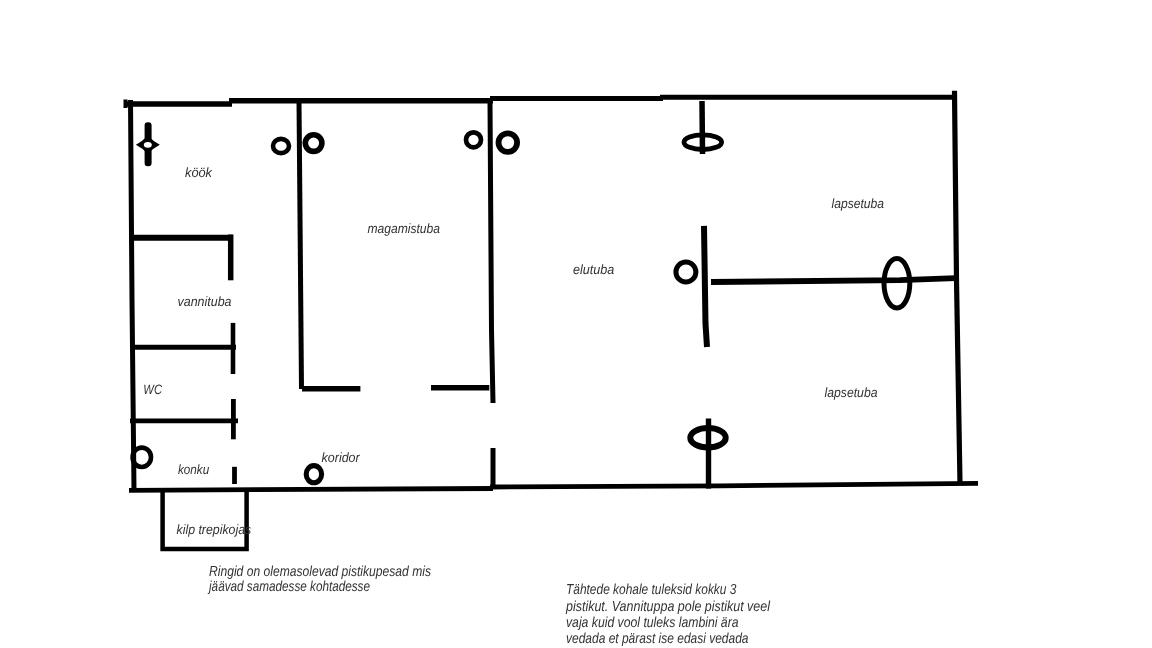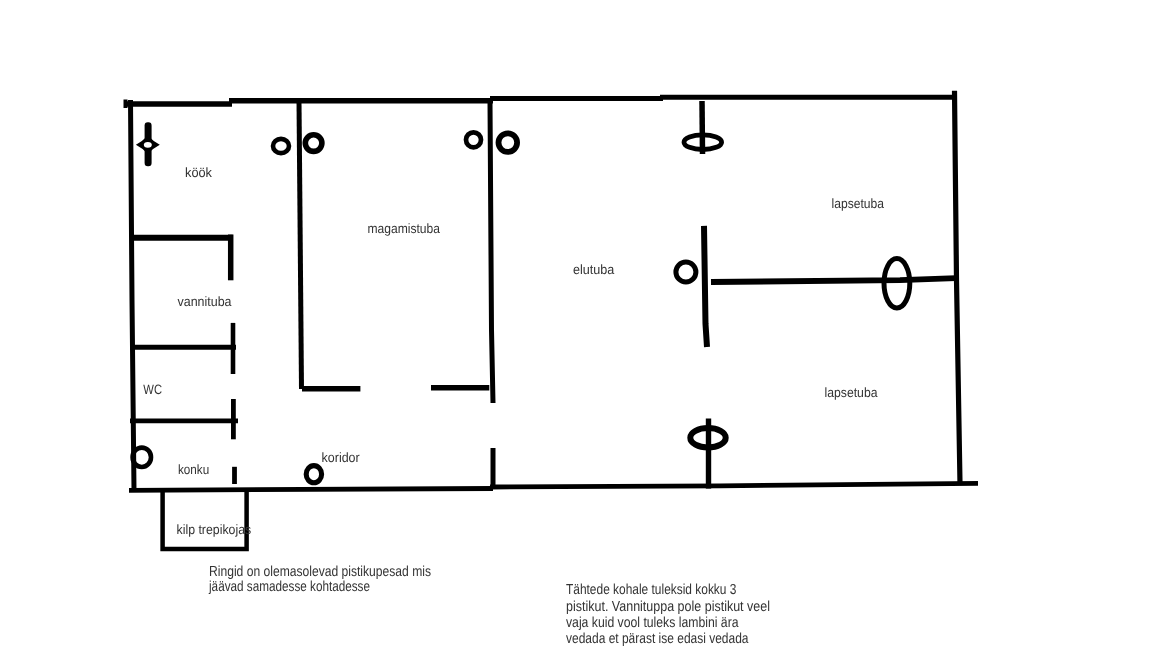--- a/index.html
+++ b/index.html
@@ -1,16 +1,16 @@
 <!DOCTYPE html>
 <html><head>
 <meta charset="utf-8">
 <style>
 html,body{margin:0;padding:0;background:#fff;}
-#page{position:relative;width:1152px;height:648px;overflow:hidden;will-change:transform;}
+#page{position:relative;width:1152px;height:648px;overflow:hidden;will-change:transform;font-style:italic;}
 text{font-family:"Liberation Sans",sans-serif;fill:#333333;text-rendering:geometricPrecision;}
 .lbl{font-size:13.5px;}
 .par{font-size:14.5px;}
 </style>
 </head>
 <body>
 <div id="page">
 <svg width="1152" height="648" viewBox="0 0 1152 648">
 <g stroke="#000" fill="none" stroke-linecap="butt">
 

